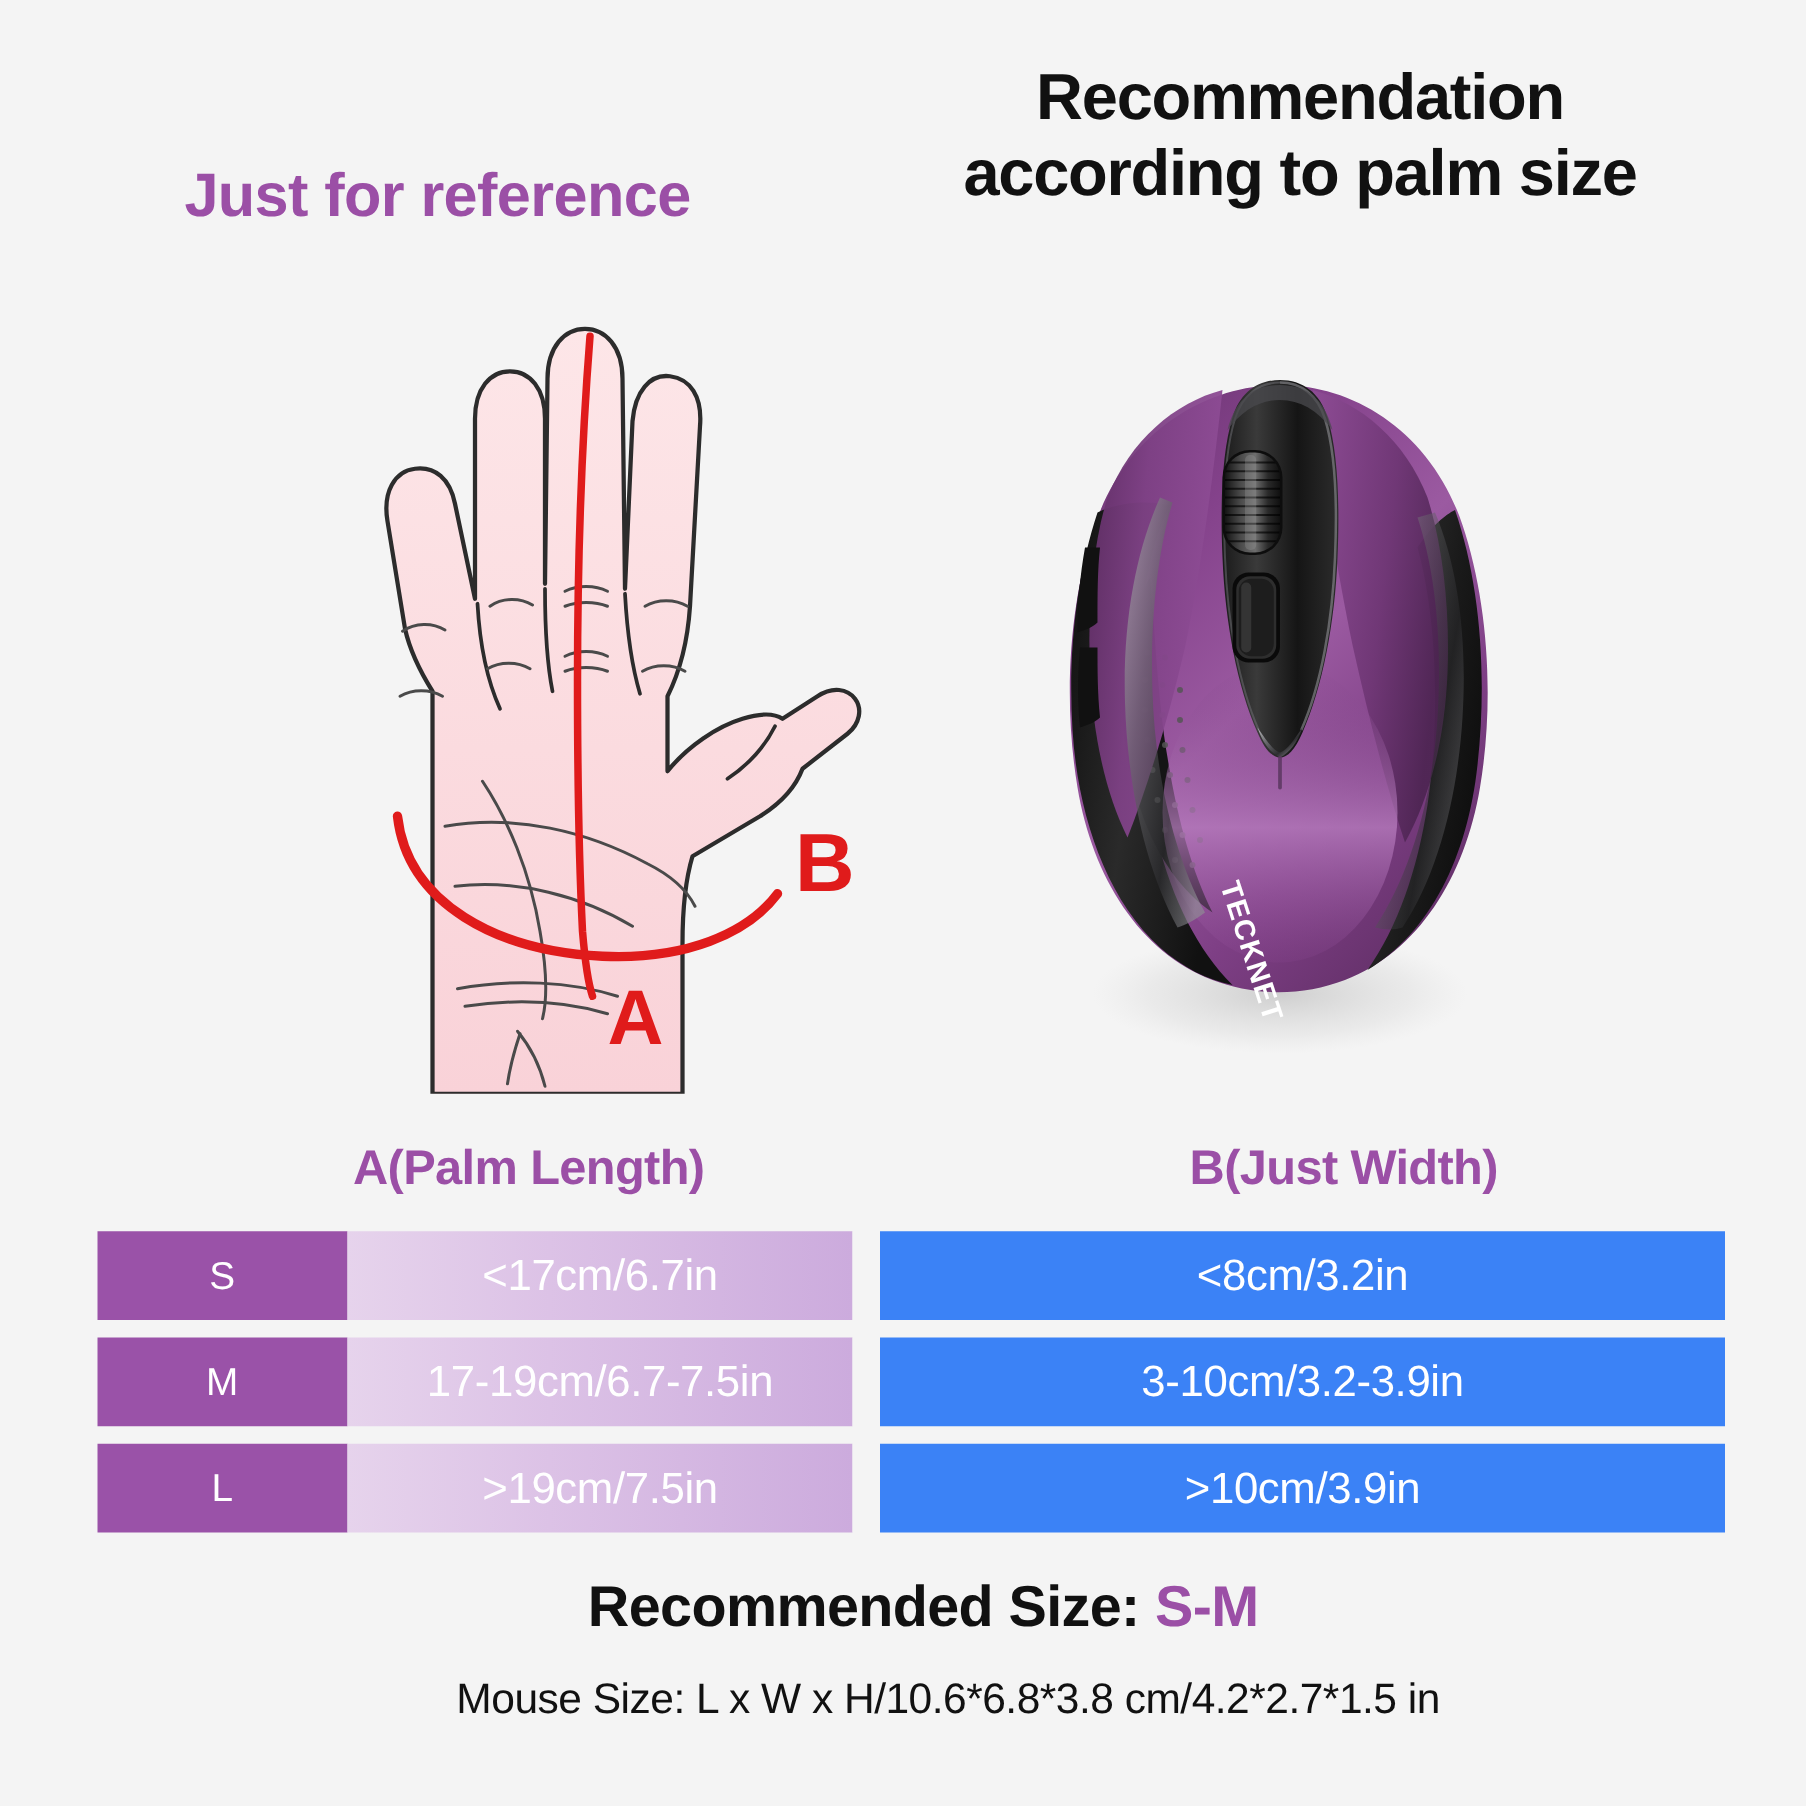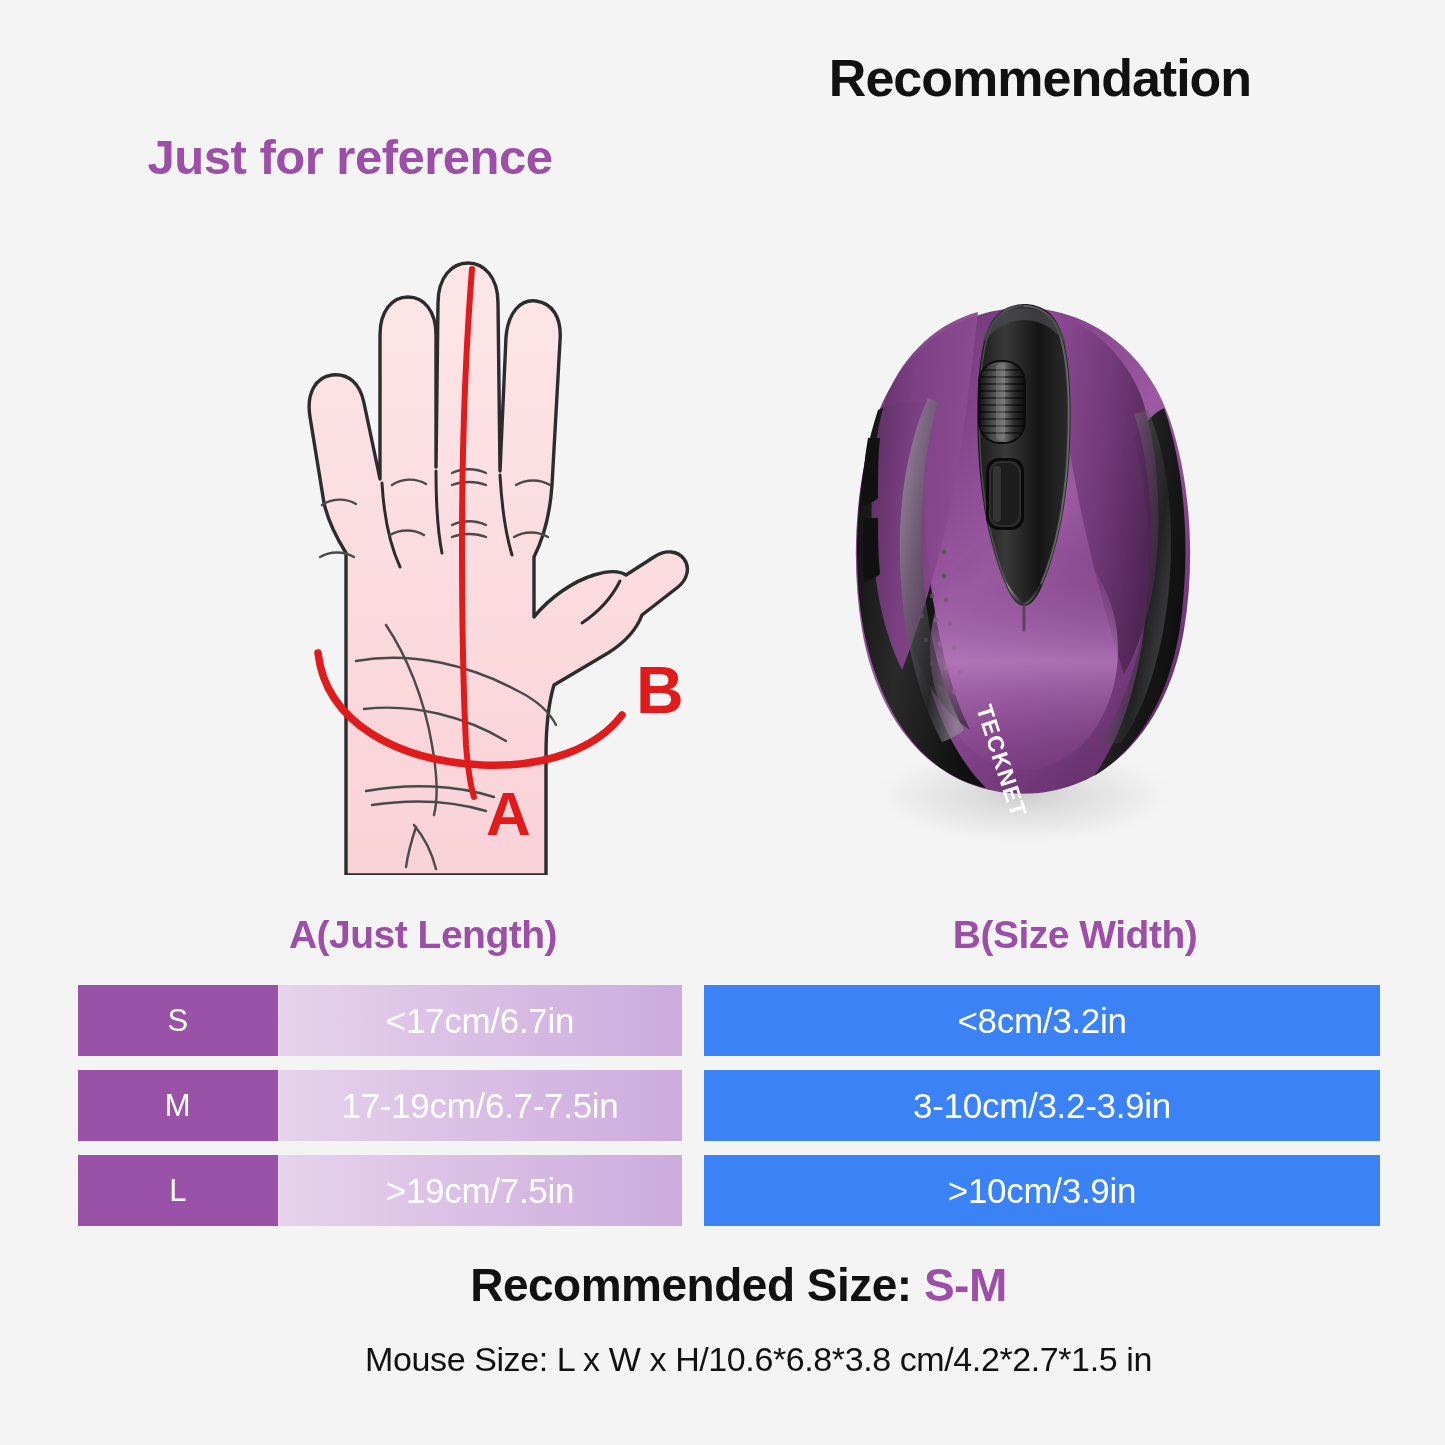--- a/index.html
+++ b/index.html
@@ -180,20 +180,21 @@
 </style>
 </head>
 <body>
 
 <div id="root">
 
   <div class="heading-ref">Just for reference</div>
 
   <div class="heading-main">
     <span class="ln">Recommendation</span>
+    <span class="ln">according to palm size</span>
   </div>
 
   <div class="hand-wrap">
     <svg viewBox="0 0 620 690" xmlns="http://www.w3.org/2000/svg">
       <defs>
         <linearGradient id="skinGrad" x1="0" y1="0" x2="0" y2="1">
           <stop offset="0%" stop-color="#fde6e8"></stop>
           <stop offset="55%" stop-color="#fbdbdf"></stop>
           <stop offset="100%" stop-color="#f9d2d8"></stop>
         </linearGradient>
@@ -477,22 +478,22 @@
 
       <path d="M306 124 C320 166 326 222 322 284 C318 348 300 410 272 452
                C280 454 288 454 294 452 C322 410 338 348 342 284
                C346 220 338 162 320 120 Z" fill="url(#chrome)" opacity="0.45"></path>
 
       <text x="148" y="418" font-family="Liberation Sans, sans-serif" font-size="23" font-weight="700" fill="#ffffff" letter-spacing="1.2" transform="rotate(72 148 418)">TECKNET</text>
     </svg>
   </div>
 
   <div class="table-headers">
-    <div class="th th-a">A(Just Length)</div>
-    <div class="th th-b">B(Size Width)</div>
+    <div class="th th-a">A(Palm Length)</div>
+    <div class="th th-b">B(Just Width)</div>
   </div>
 
   <div class="size-table">
 
     <div class="trow r0">
       <div class="cell-label">S</div>
       <div class="cell-val-a">&lt;17cm/6.7in</div>
       <div class="cell-gap"></div>
       <div class="cell-val-b">&lt;8cm/3.2in</div>
     </div>

